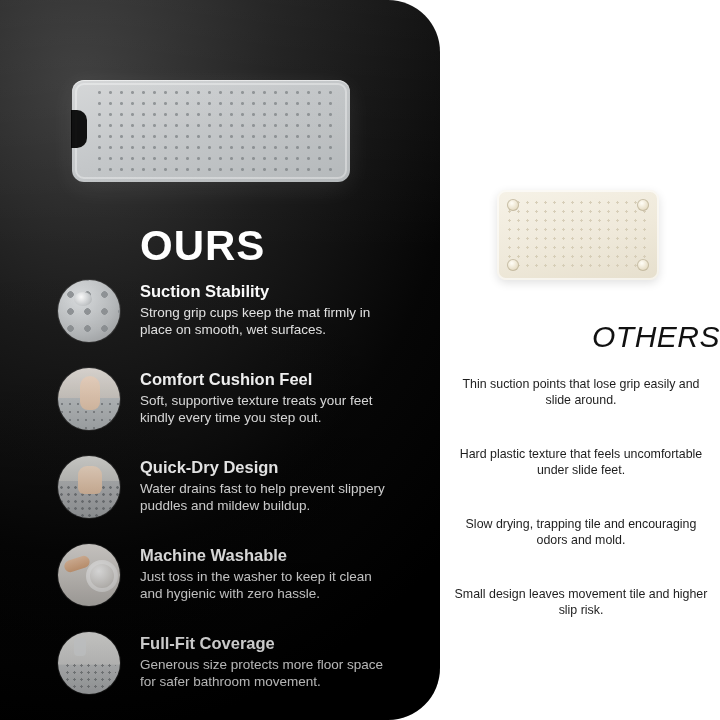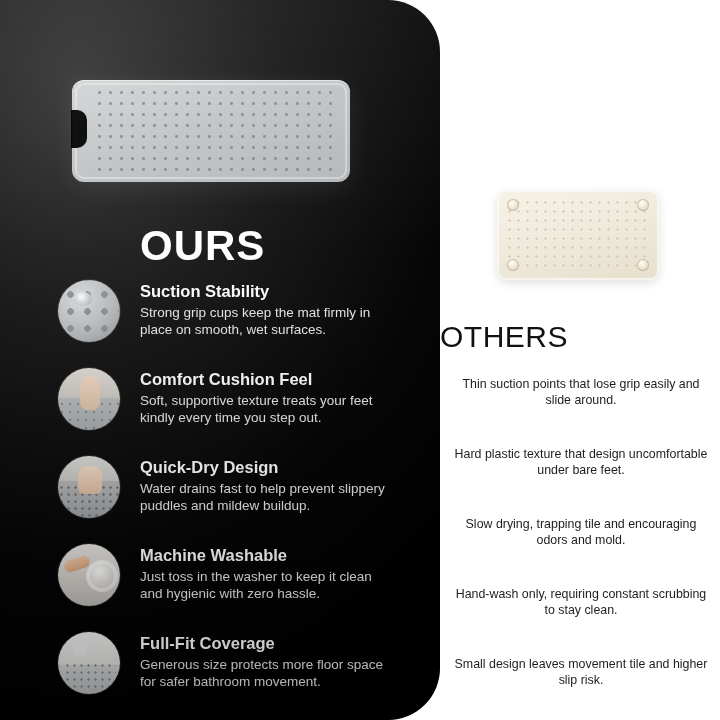--- a/index.html
+++ b/index.html
@@ -274,24 +274,25 @@
   .cup-tl { left: 10px;  top: 9px; }
   .cup-tr { right: 10px; top: 9px; }
   .cup-bl { left: 10px;  bottom: 9px; }
   .cup-br { right: 10px; bottom: 9px; }
 
   .others-title {
     position: absolute;
     left: 440px;
     top: 320px;
     width: 280px;
-    text-align: left;
+    text-align: right;
     font-size: 30px;
     letter-spacing: 0.5px;
     color: #111111;
+    font-style: italic;
   }
 
   .others-list {
     position: absolute;
     left: 452px;
     top: 370px;
     width: 258px;
   }
   .others-item {
     text-align: center;
@@ -372,19 +373,18 @@
       <div class="others-cup cup-tr"></div>
       <div class="others-cup cup-bl"></div>
       <div class="others-cup cup-br"></div>
     </div>
   </div>
 
   <div class="others-title">OTHERS</div>
 
   <div class="others-list">
     <div class="others-item">Thin suction points that lose grip easily and slide around.</div>
-    <div class="others-item">Hard plastic texture that design uncomfortable under bare feet.</div>
+    <div class="others-item">Hard plastic texture that feels uncomfortable under slide feet.</div>
     <div class="others-item">Slow drying, trapping tile and encouraging odors and mold.</div>
-    <div class="others-item">Hand-wash only, requiring constant scrubbing to stay clean.</div>
     <div class="others-item">Small design leaves movement tile and higher slip risk.</div>
   </div>
 
 </div>
 
 </body></html>

